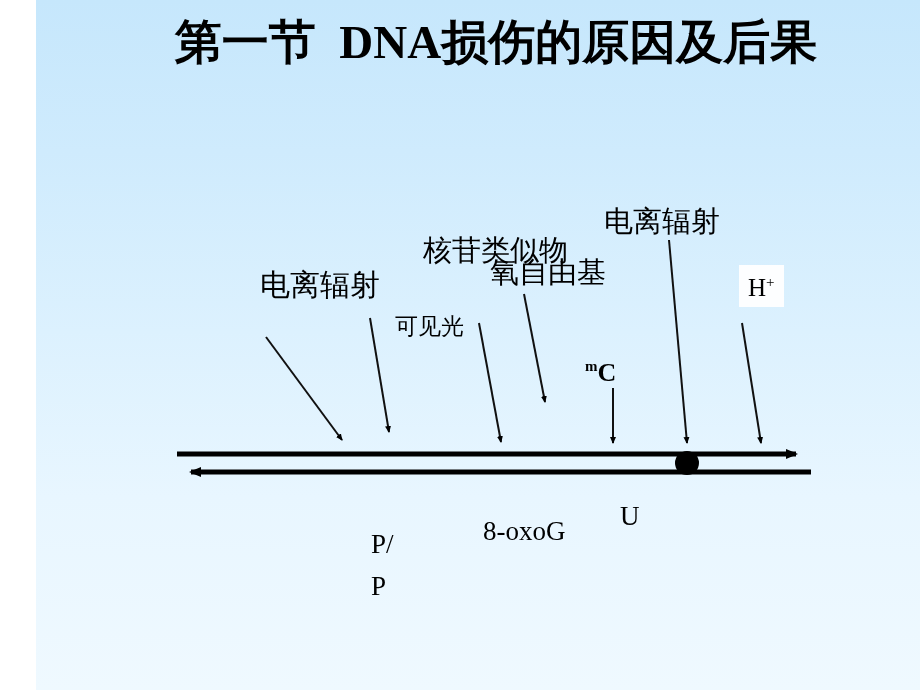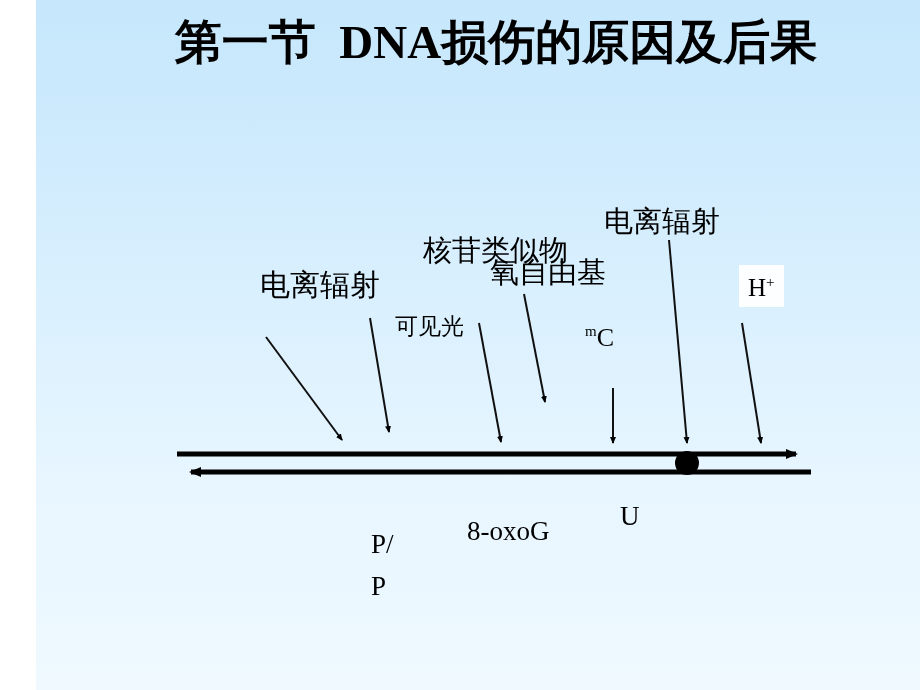--- a/index.html
+++ b/index.html
@@ -68,28 +68,28 @@
 
   #lbl-hplus {
       left: 703px; top: 265px;
       font-size: 25px;
       background: #fdfeff;
       padding: 5px 9px 7px 9px;
       line-height: 25px;
   }
   #lbl-hplus sup { font-size: 15px; vertical-align: super; }
 
-  #lbl-mc { left: 549px; top: 324px; font-size: 26px; }
+  #lbl-mc { left: 549px; top: 359px; font-size: 26px; font-weight: bold; }
   #lbl-mc sup { font-size: 15px; vertical-align: super; }
 
   #lbl-pp {
       left: 335px; top: 523px; font-size: 27px;
       width: 30px; line-height: 42px;
   }
-  #lbl-oxog { left: 431px; top: 518px; font-size: 27px; }
+  #lbl-oxog { left: 447px; top: 518px; font-size: 27px; }
   #lbl-u    { left: 584px; top: 503px; font-size: 27px; }
 
   
   #dna-svg, #arrows-svg {
     position: absolute;
     left: 0;
     top: 0;
     width: 920px;
     height: 690px;
     overflow: visible;

